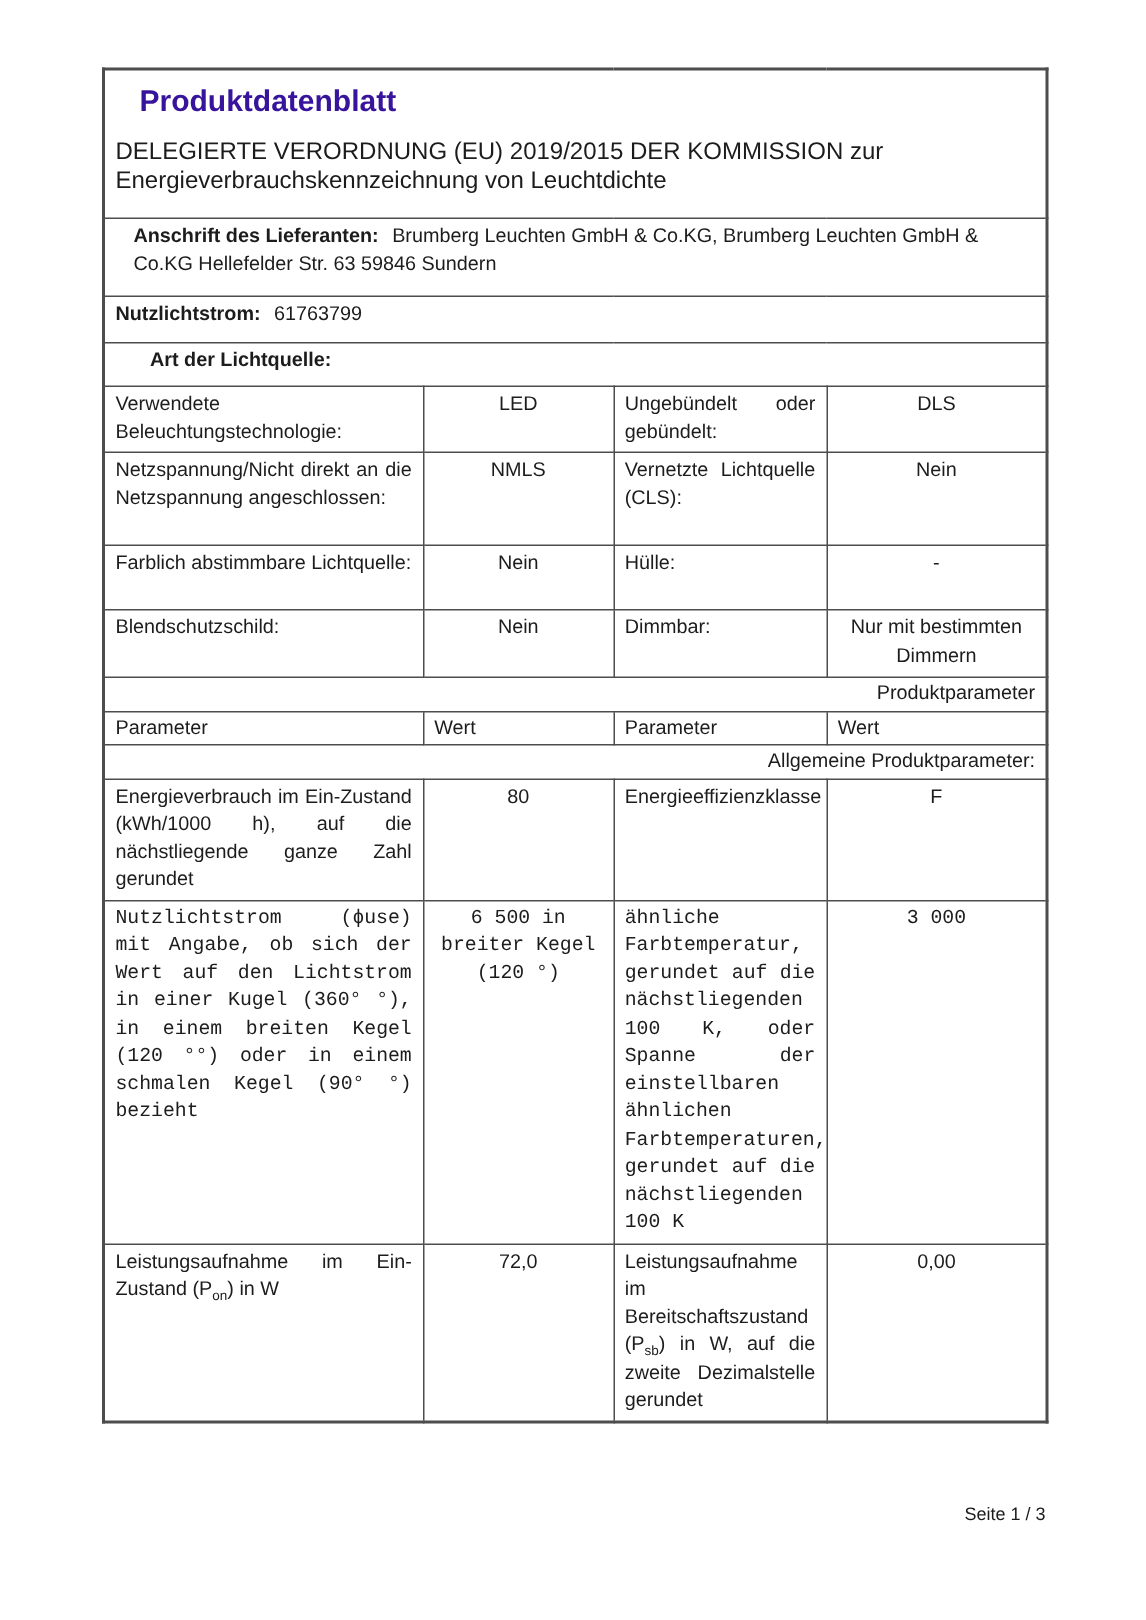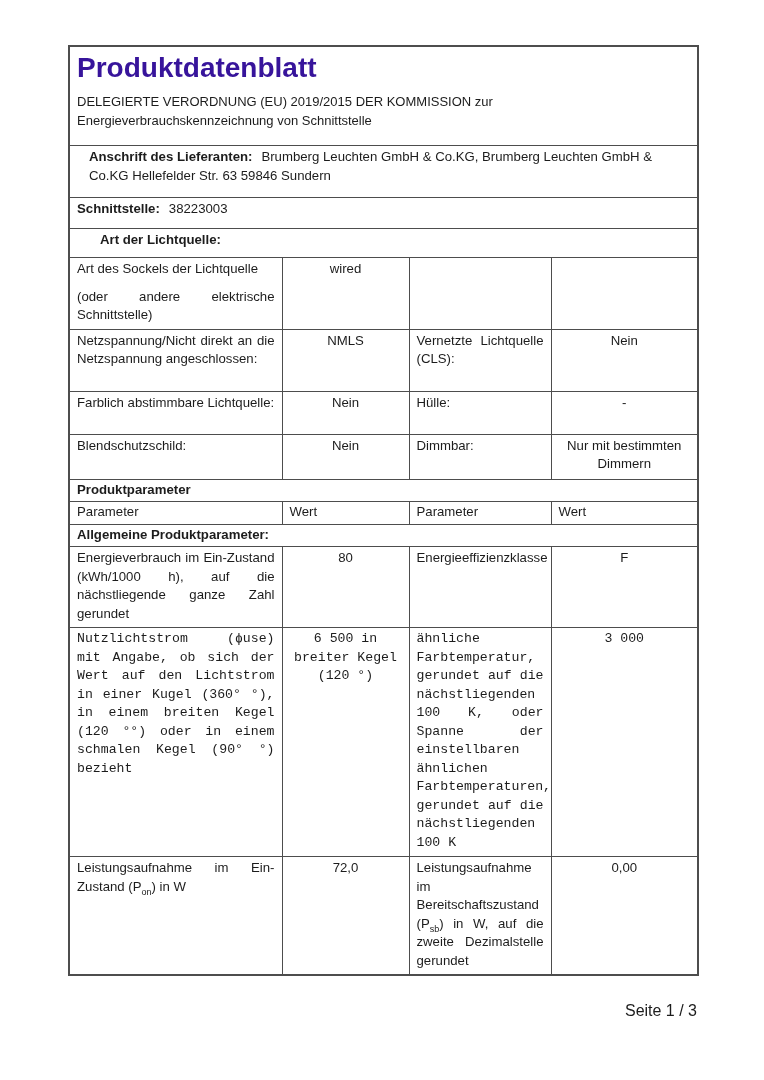--- a/index.html
+++ b/index.html
@@ -27,116 +27,113 @@
     border: 1.5px solid #4d4d4d;
     vertical-align: top;
     padding: 2px 7px 4px 7px;
     font-size: 13.2px;
     line-height: 18.5px;
   }
 
   
   .r-title td { height: 86px; padding: 6px 7px; }
   h1.doc-title {
-    margin: 0 0 9px 0;
-    font-size: 28px;
+    margin: 0 0 9px 16px;
+    font-size: 20px;
     line-height: 30px;
     font-weight: bold;
     letter-spacing: 0px;
   }
-  .reg-line { font-size: 13px; line-height: 19px; }
+  .reg-line { font-size: 16px; line-height: 19px; }
 
   
   .r-name td   { height: 26px; }
   .r-addr td   { height: 45px; padding-left: 19px; }
   .r-model td  { height: 24px; }
   .r-art td    { height: 22px; padding-left: 30px; }
   .lbl { font-weight: bold; }
   .val { margin-left: 9px; }
 
   
   .p { text-align: justify; hyphens: auto; -webkit-hyphens: auto; }
   .v { text-align: center; }
   .r-ls1 td { height: 36px; }
   .r-ls2 td { height: 60px; }
   .r-ls3 td { height: 55px; }
   .r-ls4 td { height: 36px; }
   .r-ls5 td { height: 36px; }
   .r-ls6 td { height: 38px; }
   .note { margin-top: 9px; }
 
-  .r-pp td, .r-allg td { height: 17px; text-align: left; font-weight: bold; padding-top: 1px; padding-bottom: 2px; }
+  .r-pp td, .r-allg td { height: 17px; text-align: right; font-weight: normal; padding-top: 1px; padding-bottom: 2px; }
   .r-colhead td { height: 17px; text-align: left; padding-top: 1px; padding-bottom: 2px; margin-left: 16px; }
 
   .r-gp1 td { height: 73px; }
   .r-gp2 td { height: 177px; font-family: Liberation Mono, monospace; }
   .r-gp3 td { height: 98px; }
 
   sub { font-size: 9px; line-height: 0; }
 
   .footer {
     position: absolute;
     left: 68px;
     top: 1002px;
     width: 629px;
     text-align: right;
-    font-size: 16px;
+    font-size: 12px;
     color: #1c1c1c;
   }
 </style>
 </head>
 <body>
 
 <div class="page">
   <table class="sheet">
     <colgroup>
       <col style="width:213px">
       <col style="width:127px">
       <col style="width:142px">
       <col style="width:147px">
     </colgroup>
 
     <tbody>
         <tr class="r-title">
       <td colspan="4">
         <h1 class="doc-title" style="color: rgb(55, 20, 155);">Produktdatenblatt</h1>
         <div class="reg-line">DELEGIERTE VERORDNUNG (EU) 2019/2015 DER KOMMISSION zur</div>
-        <div class="reg-line">Energieverbrauchskennzeichnung von Schnittstelle</div>
+        <div class="reg-line">Energieverbrauchskennzeichnung von Leuchtdichte</div>
       </td>
     </tr>
 
 
     <tr class="r-addr">
       <td colspan="4">
         <span class="lbl">Anschrift des Lieferanten:</span><span class="val">Brumberg Leuchten GmbH &amp; Co.KG, Brumberg Leuchten GmbH &amp; Co.KG Hellefelder Str. 63 59846 Sundern</span>
       </td>
     </tr>
 
     <tr class="r-model">
       <td colspan="4">
-        <span class="lbl">Schnittstelle:</span><span class="val">38223003</span>
+        <span class="lbl">Nutzlichtstrom:</span><span class="val">61763799</span>
       </td>
     </tr>
 
     <tr class="r-art">
       <td colspan="4">
         <span class="lbl">Art der Lichtquelle:</span>
       </td>
     </tr>
 
+    <tr class="r-ls1">
+      <td class="p">Verwendete Beleuchtungstechnologie:</td>
+      <td class="v">LED</td>
+      <td class="p">Ungebündelt oder gebündelt:</td>
+      <td class="v">DLS</td>
+    </tr>
 
-    <tr class="r-ls2">
-      <td class="p">
-        <div>Art des Sockels der Lichtquelle</div>
-        <div class="note">(oder andere elektrische Schnittstelle)</div>
-      </td>
-      <td class="v">wired</td>
-      <td class="p"></td>
-      <td class="v"></td>
-    </tr>
 
     <tr class="r-ls3">
       <td class="p">Netzspannung/Nicht direkt an die Netzspannung angeschlossen:</td>
       <td class="v">NMLS</td>
       <td class="p">Vernetzte Lichtquelle (CLS):</td>
       <td class="v">Nein</td>
     </tr>
 
     <tr class="r-ls4">
       <td class="p">Farblich abstimmbare Lichtquelle:</td>

